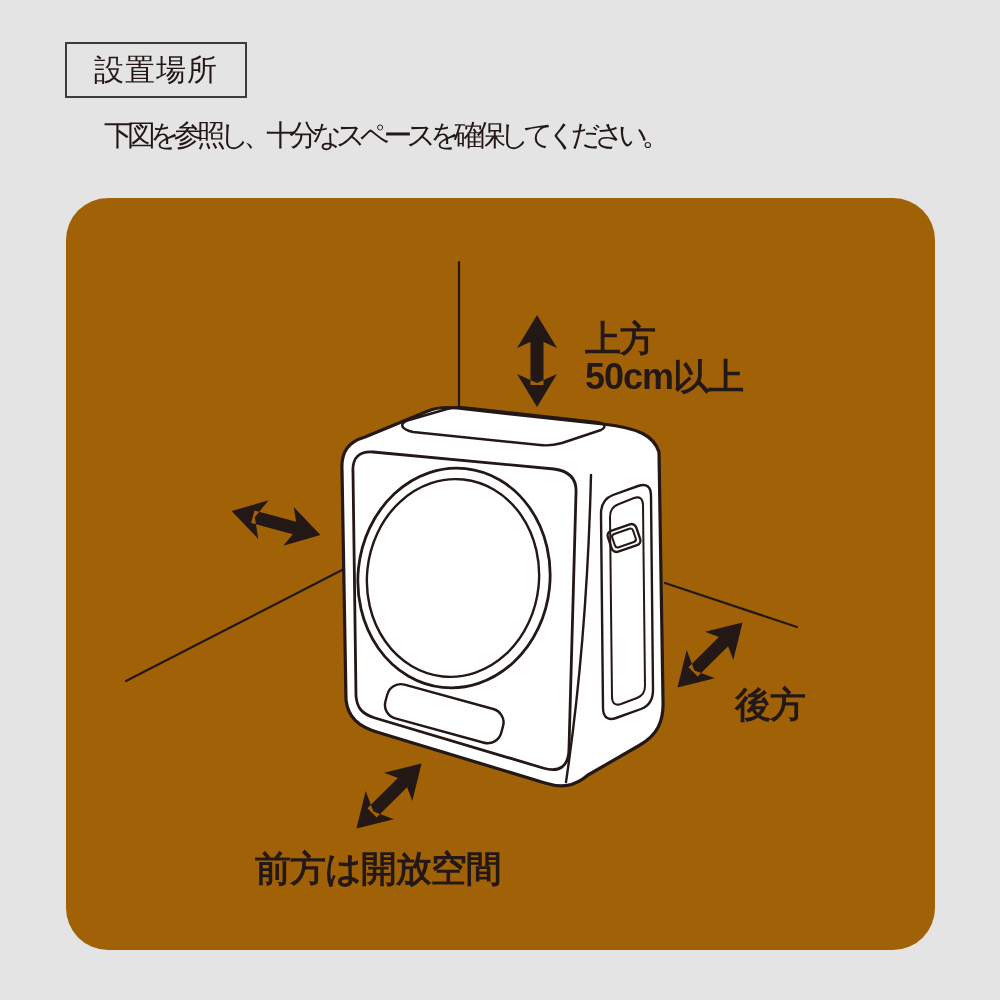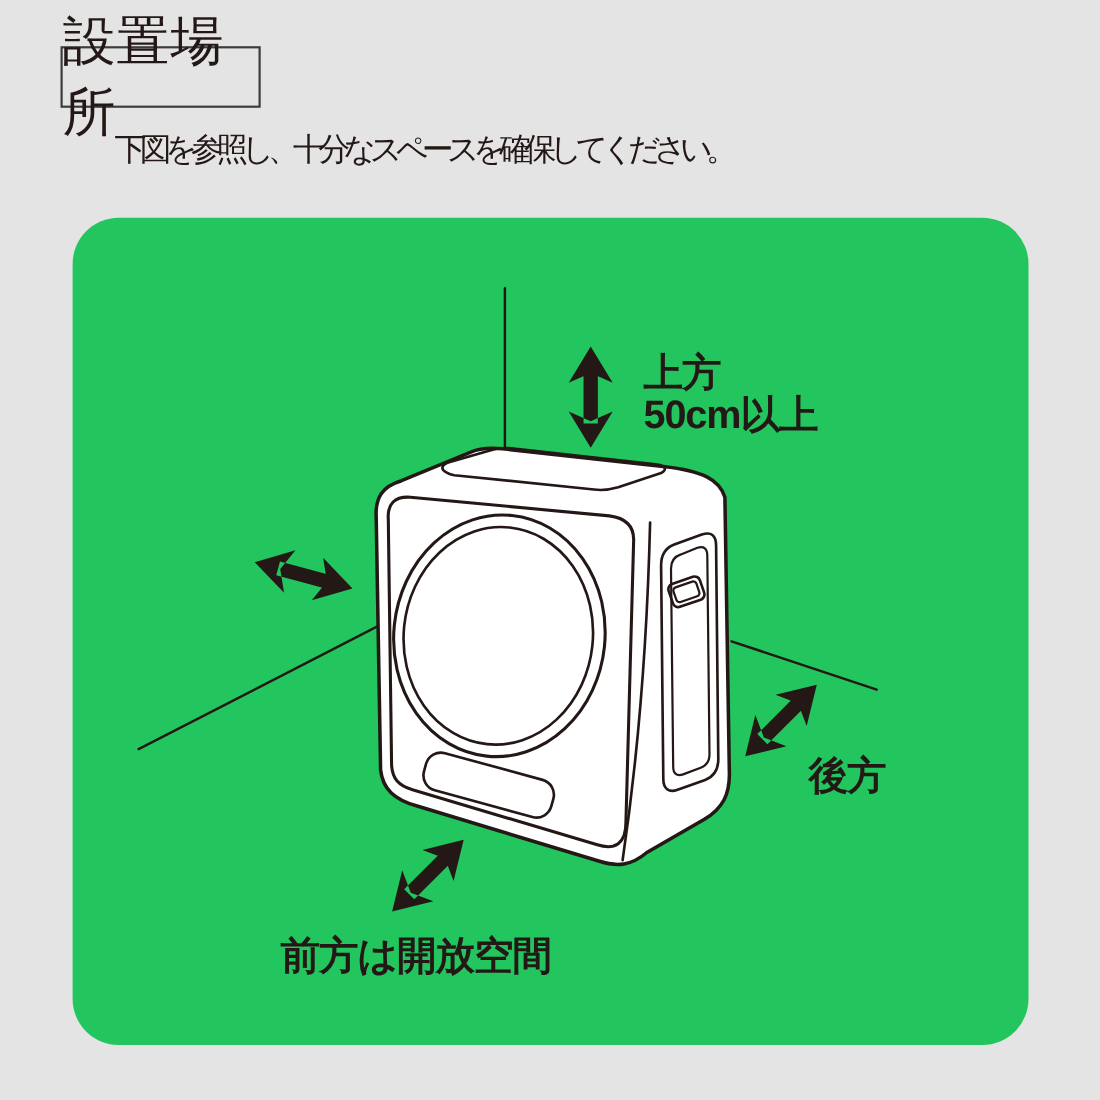--- a/index.html
+++ b/index.html
@@ -3,33 +3,33 @@
 <meta charset="utf-8">
 <style>
   html,body{margin:0;padding:0;}
   body{
     width:1000px;height:1000px;position:relative;overflow:hidden;
     background:#e4e4e4;
     font-family:"Liberation Sans","DejaVu Sans",sans-serif;
     color:#231815;
   }
   .title-box{
-    position:absolute;left:55px;top:42px;width:182px;height:56px;
+    position:absolute;left:65px;top:42px;width:182px;height:56px;
     border:2px solid #3c3c3c;box-sizing:border-box;
     display:flex;align-items:center;justify-content:center;
-    font-size:48px;font-weight:500;letter-spacing:1px;color:#231815;
+    font-size:30px;font-weight:500;letter-spacing:1px;color:#231815;
   }
   .intro{
     position:absolute;left:104px;top:116px;
     font-size:29px;font-weight:500;letter-spacing:-6px;
     color:#231815;white-space:nowrap;
   }
   .card{
     position:absolute;left:66px;top:198px;width:869px;height:752px;
-    background:#22c55e;border-radius:42px;
+    background:#a16207;border-radius:42px;
   }
   .card svg{position:absolute;left:0;top:0;}
   .clabel{
     position:absolute;font-weight:900;font-size:36px;line-height:38px;
     color:#231815;white-space:nowrap;letter-spacing:-1px;
   }
   .clabel .l2{display:block;margin-left:6px;}
   .clabel .l2.noindent{margin-left:0;}
 </style>
 </head>

